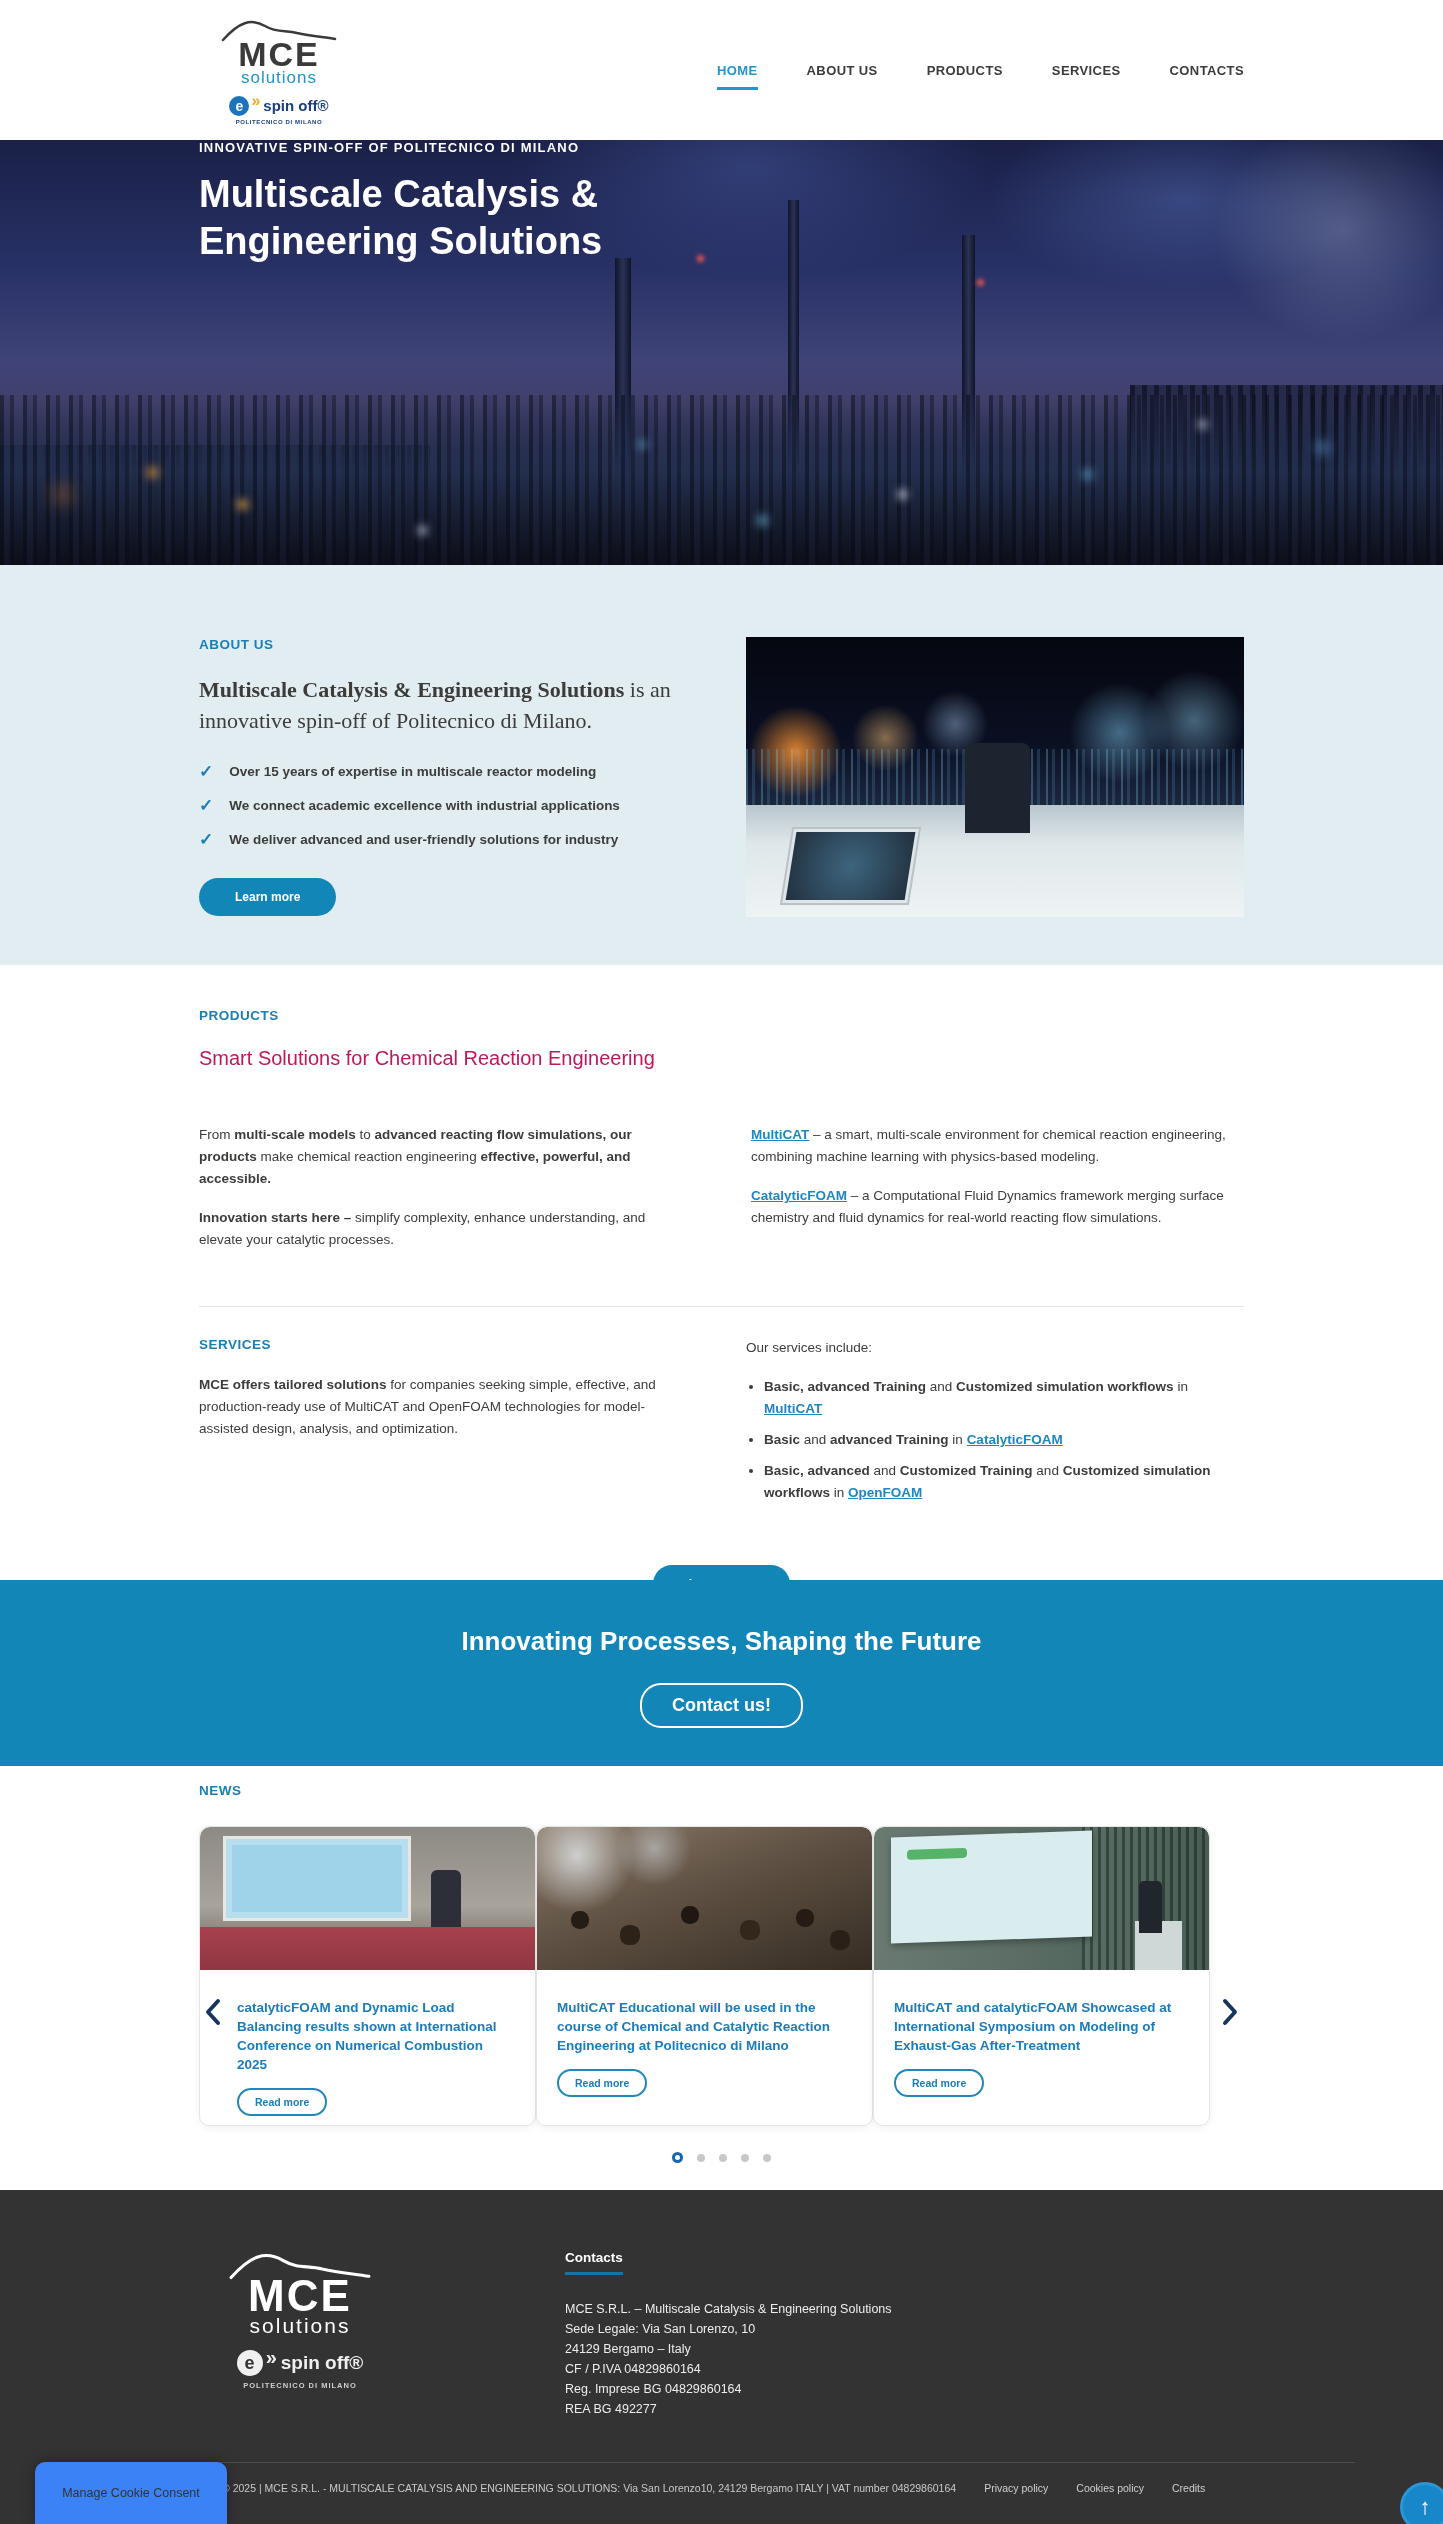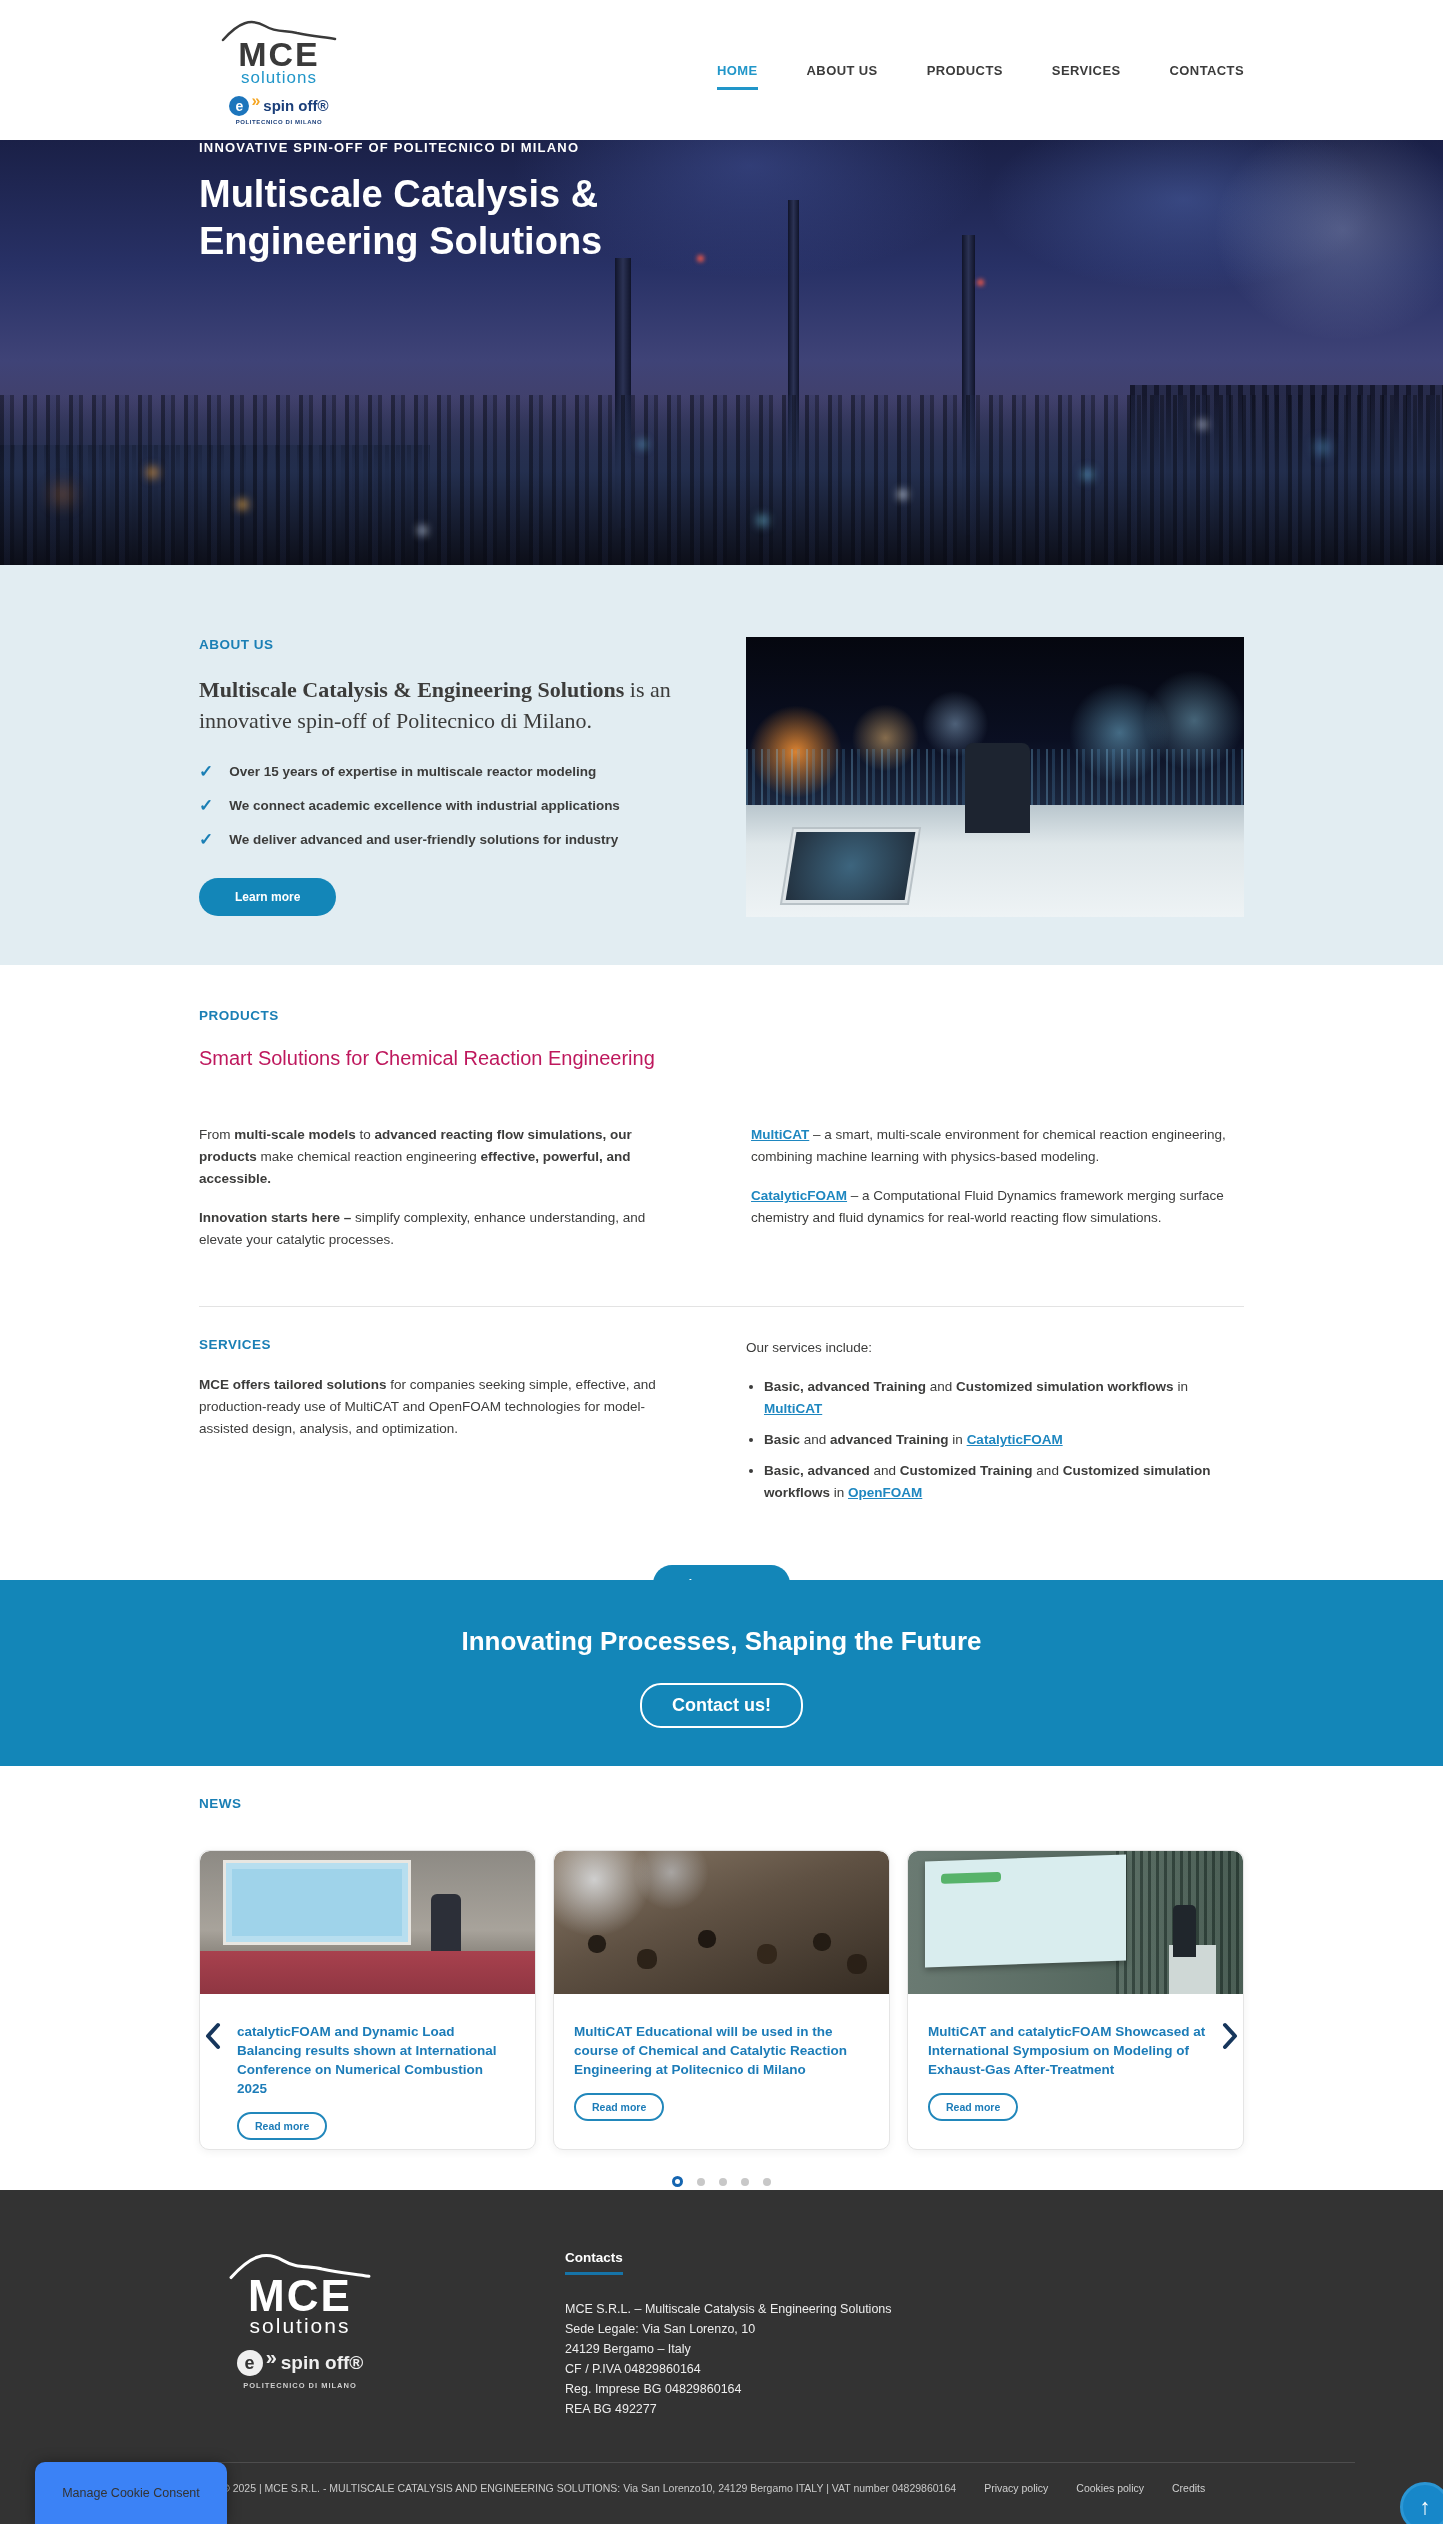--- a/index.html
+++ b/index.html
@@ -103,22 +103,22 @@
   .svc-list li { font-size:13.5px; line-height:22px; margin-bottom:9px; }
   .center-btn { text-align:center; margin-top:40px; }
 
   
   .cta-band { height:186px; background:#1386b8; text-align:center; padding-top:46px; }
   .cta-heading { color:#fff; font-size:26px; font-weight:bold; margin:0 0 26px; }
   .btn-outline-w { display:inline-block; background:transparent; border:2px solid #fff; color:#fff;
                    font-size:18px; font-weight:bold; padding:10px 30px; border-radius:21px; cursor:pointer; }
 
   
-  .news { height:424px; padding-top:30px; }
-  .cards-row { position:relative; display:flex; gap:17px; margin-top:39px; }
+  .news { height:424px; padding-top:17px; }
+  .cards-row { position:relative; display:flex; gap:0; margin-top:28px; }
   .card { width:337px; height:300px; background:#fff; border:1px solid #e5e5e5; border-radius:10px;
           box-shadow:0 2px 8px rgba(0,0,0,0.06); overflow:hidden; }
   .card-img { position:relative; height:143px; border-radius:10px 10px 0 0; overflow:hidden; }
   .card-body { padding:28px 20px 0; }
   .pad-arrow { padding-left:37px; }
   .card-title { color:#1c7cb8; font-weight:bold; font-size:13.5px; line-height:19px; cursor:pointer; }
   .btn-readmore { display:inline-block; margin-top:14px; background:#fff; border:2px solid #2187bb; color:#1c7cb8;
                   font-size:10.5px; font-weight:bold; padding:6px 16px; border-radius:16px; cursor:pointer; }
   .car-arrow { position:absolute; top:172px; width:22px; height:28px; cursor:pointer; background:none; border:none; padding:0; }
   .car-prev { left:3px; } .car-next { right:3px; }

